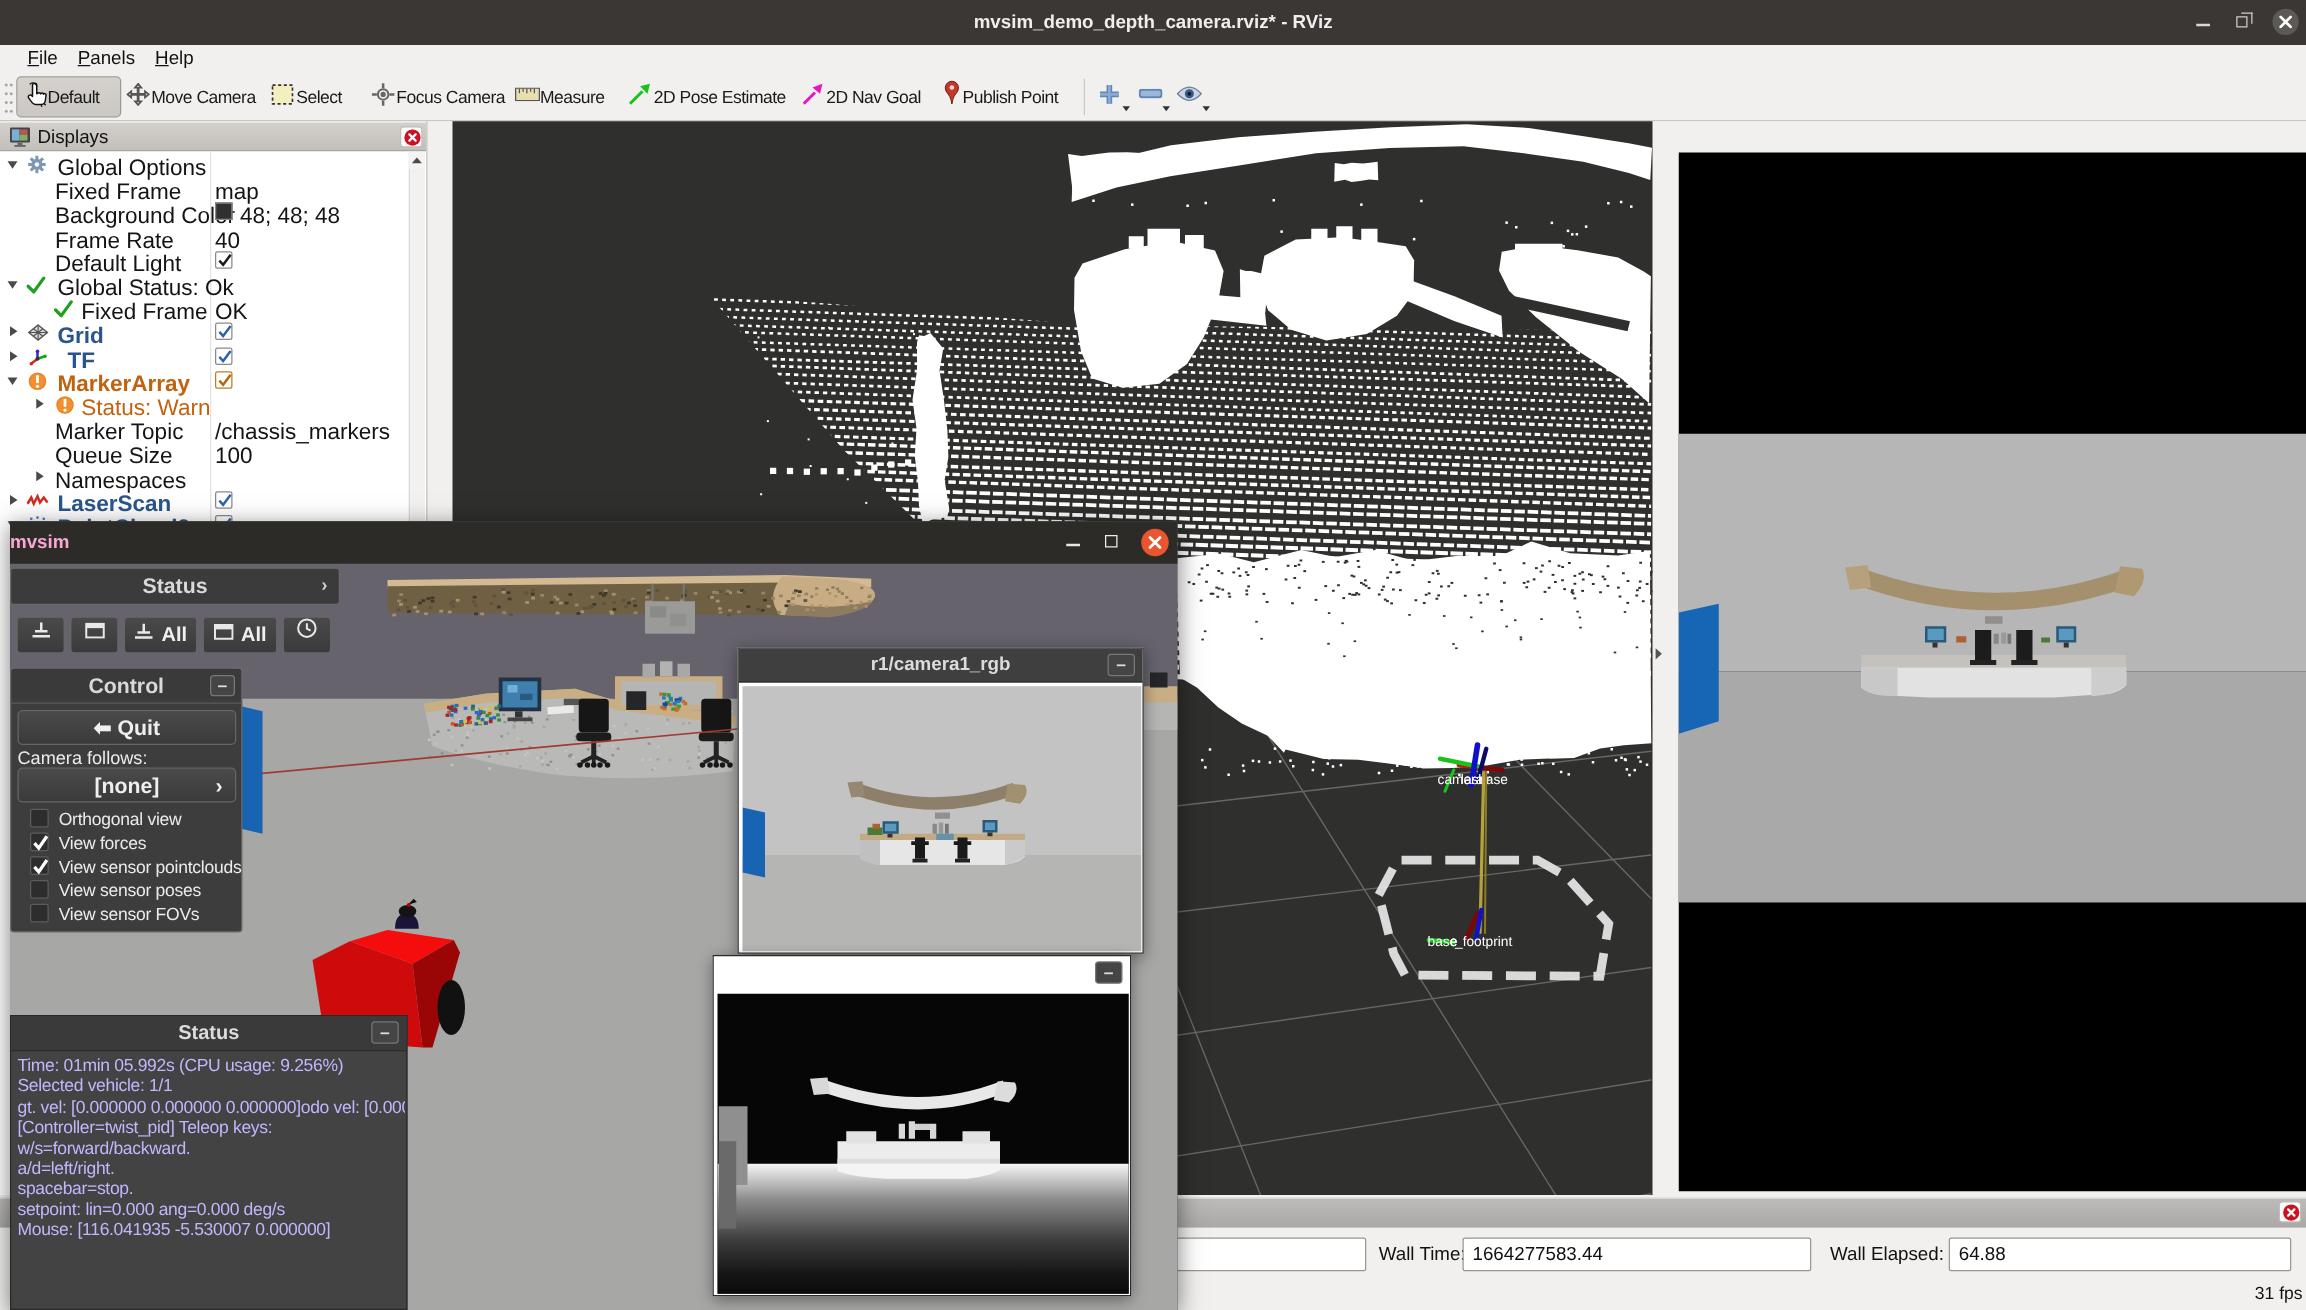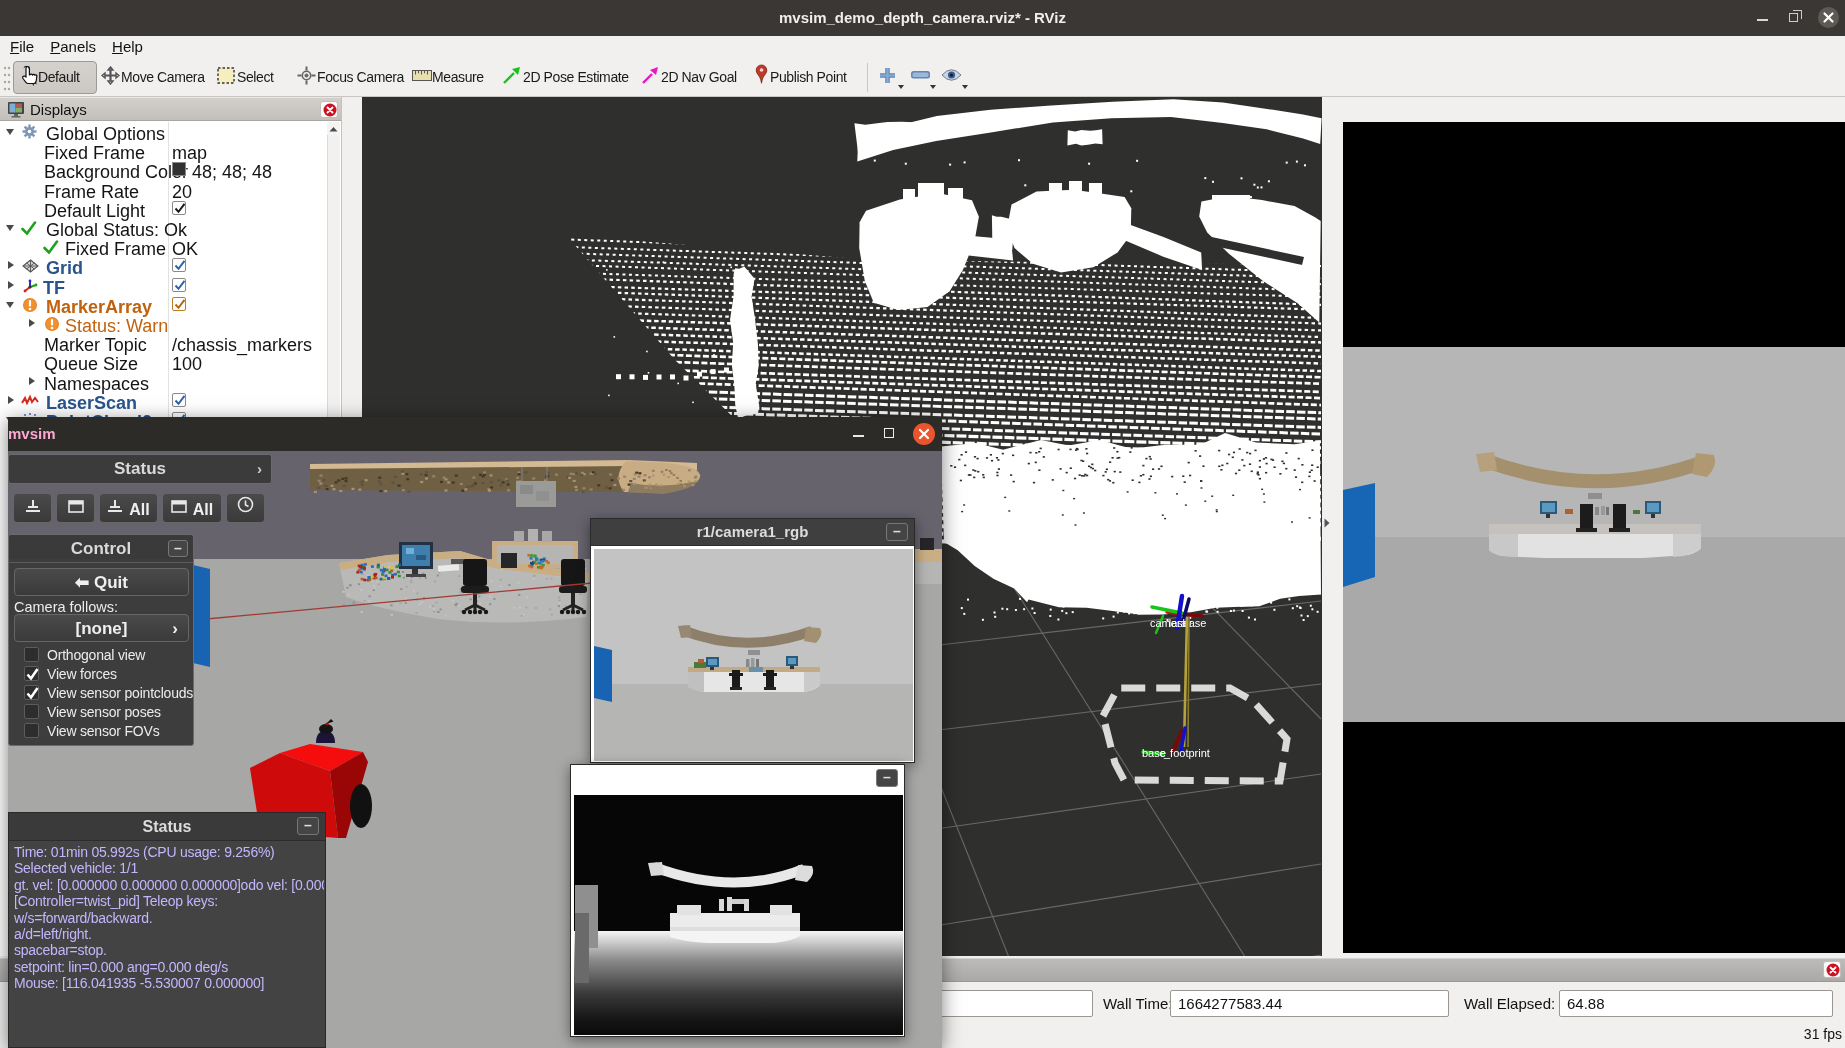--- a/index.html
+++ b/index.html
@@ -1,21 +1,21 @@
 <!DOCTYPE html>
 <html><head><meta charset="utf-8"><style>
 *{box-sizing:border-box;margin:0;padding:0}
 html,body{width:1845px;height:1048px;overflow:hidden}
 body{font-family:"Liberation Sans",sans-serif;background:#f1f0ef;position:relative}
 .abs{position:absolute}
 #titlebar{left:0;top:0;width:1845px;height:36px;background:#3b3734}
 #titlebar .ttl{width:100%;text-align:center;line-height:35px;font-size:15px;font-weight:bold;color:#f0eeec}
 #menubar{left:0;top:36px;width:1845px;height:22px;background:#f1f0ee;font-size:15px;color:#111}
 #menubar span{display:inline-block;margin-left:16px;line-height:22px}
-#menubar span:first-child{margin-left:10px}
+#menubar span:first-child{margin-left:22px}
 #menubar u{text-decoration:underline}
 #toolbar{left:0;top:58px;width:1845px;height:39px;background:#f1f0ee;border-bottom:1px solid #c8c6c3}
 .tbtxt{position:absolute;top:0;height:38px;line-height:38px;font-size:14px;color:#1a1a1a;letter-spacing:-0.4px}
 #interactbtn{position:absolute;left:13px;top:3px;width:84px;height:33px;border:1px solid #9d9a95;border-radius:4px;background:linear-gradient(#d5d1cd,#cbc7c2)}
 .tbsep{position:absolute;top:5px;width:1px;height:29px;background:#c9c7c4}
 #displays{left:0;top:97px;width:341px;height:951px;background:#fff}
 .phead{position:absolute;left:0;width:100%;height:24px;background:linear-gradient(#d3cfcb,#c3bfbb);border-top:1px solid #e8e6e4;border-bottom:1px solid #a9a5a1;font-size:15px;color:#111}
 .phead .ptitle{position:absolute;left:30px;top:3px}
 .closebtn{position:absolute;width:18px;height:17px;background:#fbfbfa;border:1px solid #c0beba;border-radius:3px}
 .closebtn svg{position:absolute;left:1px;top:0px}
@@ -178,21 +178,21 @@
       <span class="nm" style="left:44px">Fixed Frame</span>
       <span class="vl">map</span>
     </div>
 <div class="trow" style="top:63px">
       <span class="nm" style="left:44px">Background Color</span>
       <span class="vl" style="left:192px">48; 48; 48</span>
     </div>
 <div class="abs" style="left:172px;top:65px;width:14px;height:14px;background:#303030;border:1px solid #888"></div>
 <div class="trow" style="top:83px">
       <span class="nm" style="left:44px">Frame Rate</span>
-      <span class="vl">20</span>
+      <span class="vl">40</span>
     </div>
 <div class="trow" style="top:102px">
       <span class="nm" style="left:44px">Default Light</span>
     </div>
 <div class="cbx" style="top:104px">
       <svg width="14" height="13" viewBox="0 0 14 13">
         <path d="M2.5 6.5 L5.5 9.8 L11.5 1.8" stroke="#1a1a1a" stroke-width="2" fill="none"></path>
       </svg>
     </div>
 <div class="trow" style="top:121px">
@@ -224,21 +224,21 @@
           <path d="M4.7 4 L12.3 10 M12.3 4 L4.7 10 M8.5 1 V13 M1 7 H16" stroke-width="0.9" fill="none"></path>
         </g>
       </svg>
     </div>
 <div class="cbx" style="top:161px">
       <svg width="14" height="13" viewBox="0 0 14 13">
         <path d="M2.5 6.5 L5.5 9.8 L11.5 1.8" stroke="#2d63a8" stroke-width="2" fill="none"></path>
       </svg>
     </div>
 <div class="trow" style="top:179px">
-      <span class="nm dispname" style="left:43px">TF</span>
+      <span class="nm dispname" style="left:54px">TF</span>
     </div>
 <div class="caret caret-r abs" style="left:8px;top:184px"></div>
 <div class="abs" style="left:22px;top:181px">
       <svg class="abs" width="17" height="16" viewBox="0 0 17 16">
         <g stroke-width="2">
           <path d="M8 9 L3 13" stroke="#d22"></path>
           <path d="M8 9 L8 3" stroke="#2a2ad2"></path>
           <path d="M8 9 L14 7" stroke="#1a1"></path>
         </g>
         <circle cx="8" cy="9" r="1.6" fill="#333"></circle>

